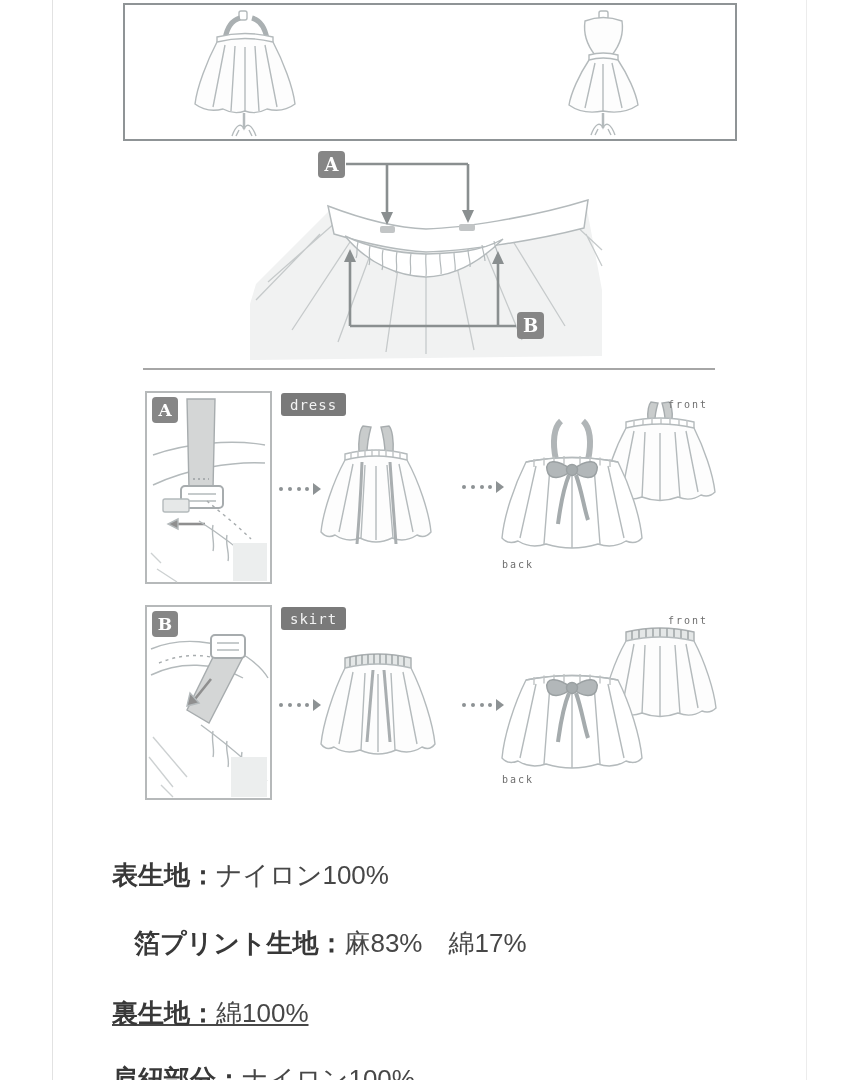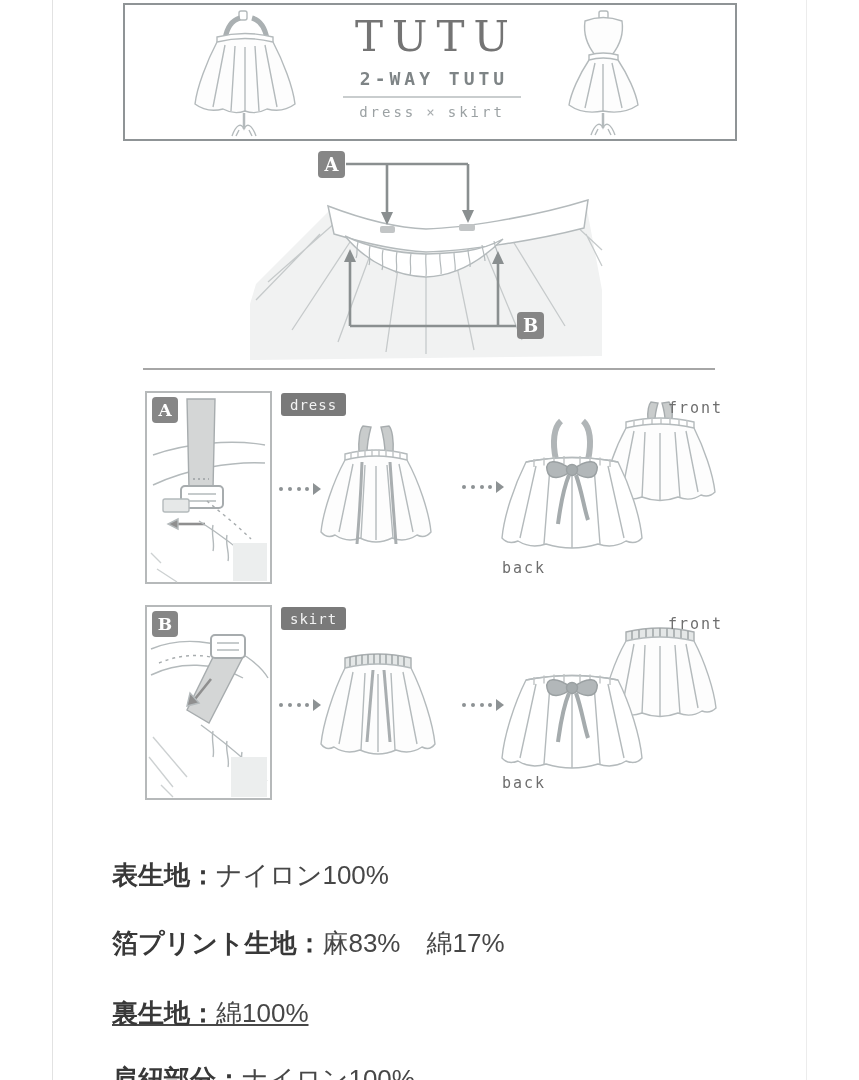--- a/index.html
+++ b/index.html
@@ -37,21 +37,21 @@
   }
   .tag{
     position:absolute;height:23px;padding:0 9px;border-radius:3px;background:#7a7a7a;
     color:#f3f3f3;font-family:"DejaVu Sans Mono", monospace;font-size:14px;
     letter-spacing:1px;display:flex;align-items:center;
   }
   .step-box{
     position:absolute;width:127px;border:2px solid #b6b9ba;background:#fff;box-sizing:border-box;
   }
   .viewlabel{
-    position:absolute;font-family:"DejaVu Sans Mono", monospace;font-size:15px;
+    position:absolute;font-family:"DejaVu Sans Mono", monospace;font-size:10px;
     color:#6e6e6e;letter-spacing:2px;
   }
   .divider{position:absolute;left:143px;top:368px;width:572px;height:2px;background:#a6a6a6;}
   
   .mat-line{position:absolute;left:112px;font-size:26px;color:#474747;white-space:nowrap;}
   .mat-line b{color:#383838;font-weight:bold;}
   svg{position:absolute;overflow:visible;}
   .arrow-dotted{position:absolute;}
 </style>
 </head>
@@ -69,26 +69,20 @@
       <path d="M80,30 C78,18 72,11 65,9" stroke="#aab0b2" stroke-width="5"></path>
       <path d="M30,28 Q58,21 86,28 L86,35 Q58,28 30,35 Z" fill="#fff"></path>
       <path d="M30,33 C20,52 10,78 8,95 Q20,104 36,100 Q47,106 58,102 Q69,106 80,100 Q96,104 108,95 C106,78 96,52 86,33 Q58,26 30,33 Z" fill="#fdfdfd"></path>
       <path d="M38,36 L26,98 M48,37 L44,102 M58,38 L58,103 M68,37 L72,102 M78,36 L90,98"></path>
       <path d="M57,104 L57,120" stroke-width="2.5"></path>
       <path d="M45,127 C49,116 54,113 57,120 C60,113 65,116 69,127"></path>
       <path d="M49,127 L52,121 M65,127 L62,121"></path>
     </g>
   </svg>
 
-  <div class="header-center">
-    <div class="brand-title">TUTU</div>
-    <div class="brand-sub">2-WAY TUTU</div>
-    <div class="brand-rule"></div>
-    <div class="brand-tagline"><span>dress</span><span class="x">×</span><span>skirt</span></div>
-  </div>
 
   <svg style="left:424px;top:4px;" width="112" height="128" viewBox="0 0 112 128">
     <g stroke="#b4babc" stroke-width="1.4" fill="none">
       <rect x="50" y="2" width="9" height="8" rx="2"></rect>
       <path d="M36,12 C34,26 38,36 46,46 L63,46 C71,36 75,26 73,12 Q54,5 36,12 Z" fill="#fdfdfd"></path>
       <path d="M40,46 Q54,42 69,46 L69,53 Q54,49 40,53 Z" fill="#fff"></path>
       <path d="M40,51 C30,66 22,84 20,96 Q34,106 54,102 Q74,106 89,96 C87,84 79,66 69,51 Q54,47 40,51 Z" fill="#fdfdfd"></path>
       <path d="M46,54 L36,99 M54,55 L54,102 M63,54 L73,99"></path>
       <path d="M54,104 L54,119" stroke-width="2.5"></path>
       <path d="M42,126 C46,115 51,112 54,119 C57,112 62,115 66,126"></path>
@@ -290,15 +284,15 @@
     <circle cx="74" cy="76" r="5.5" fill="#a5abad" stroke="#9aa0a2"></circle>
     <path d="M71,81 C64,98 62,116 60,130" stroke="#a5abad" stroke-width="4"></path>
     <path d="M78,81 C84,98 86,114 90,126" stroke="#a5abad" stroke-width="4"></path>
   </g>
 </svg>
 
 <div class="viewlabel" style="left:502px;top:774px;">back</div>
 <div class="viewlabel" style="left:668px;top:615px;">front</div>
 
 <div class="mat-line" style="top:858px;"><b>表生地：</b><span>ナイロン100%</span></div>
-<div class="mat-line" style="top:926px;"><b>箔プリント生地：</b><span>麻83%　綿17%</span></div>
+<div class="mat-line" style="top:926px;margin-left:22px;"><b>箔プリント生地：</b><span>麻83%　綿17%</span></div>
 <div class="mat-line" style="top:996px;text-decoration:underline;"><b>裏生地：</b><span>綿100%</span></div>
 <div class="mat-line" style="top:1062px;"><b>肩紐部分：</b><span>ナイロン100%</span></div>
 
 </body></html>

